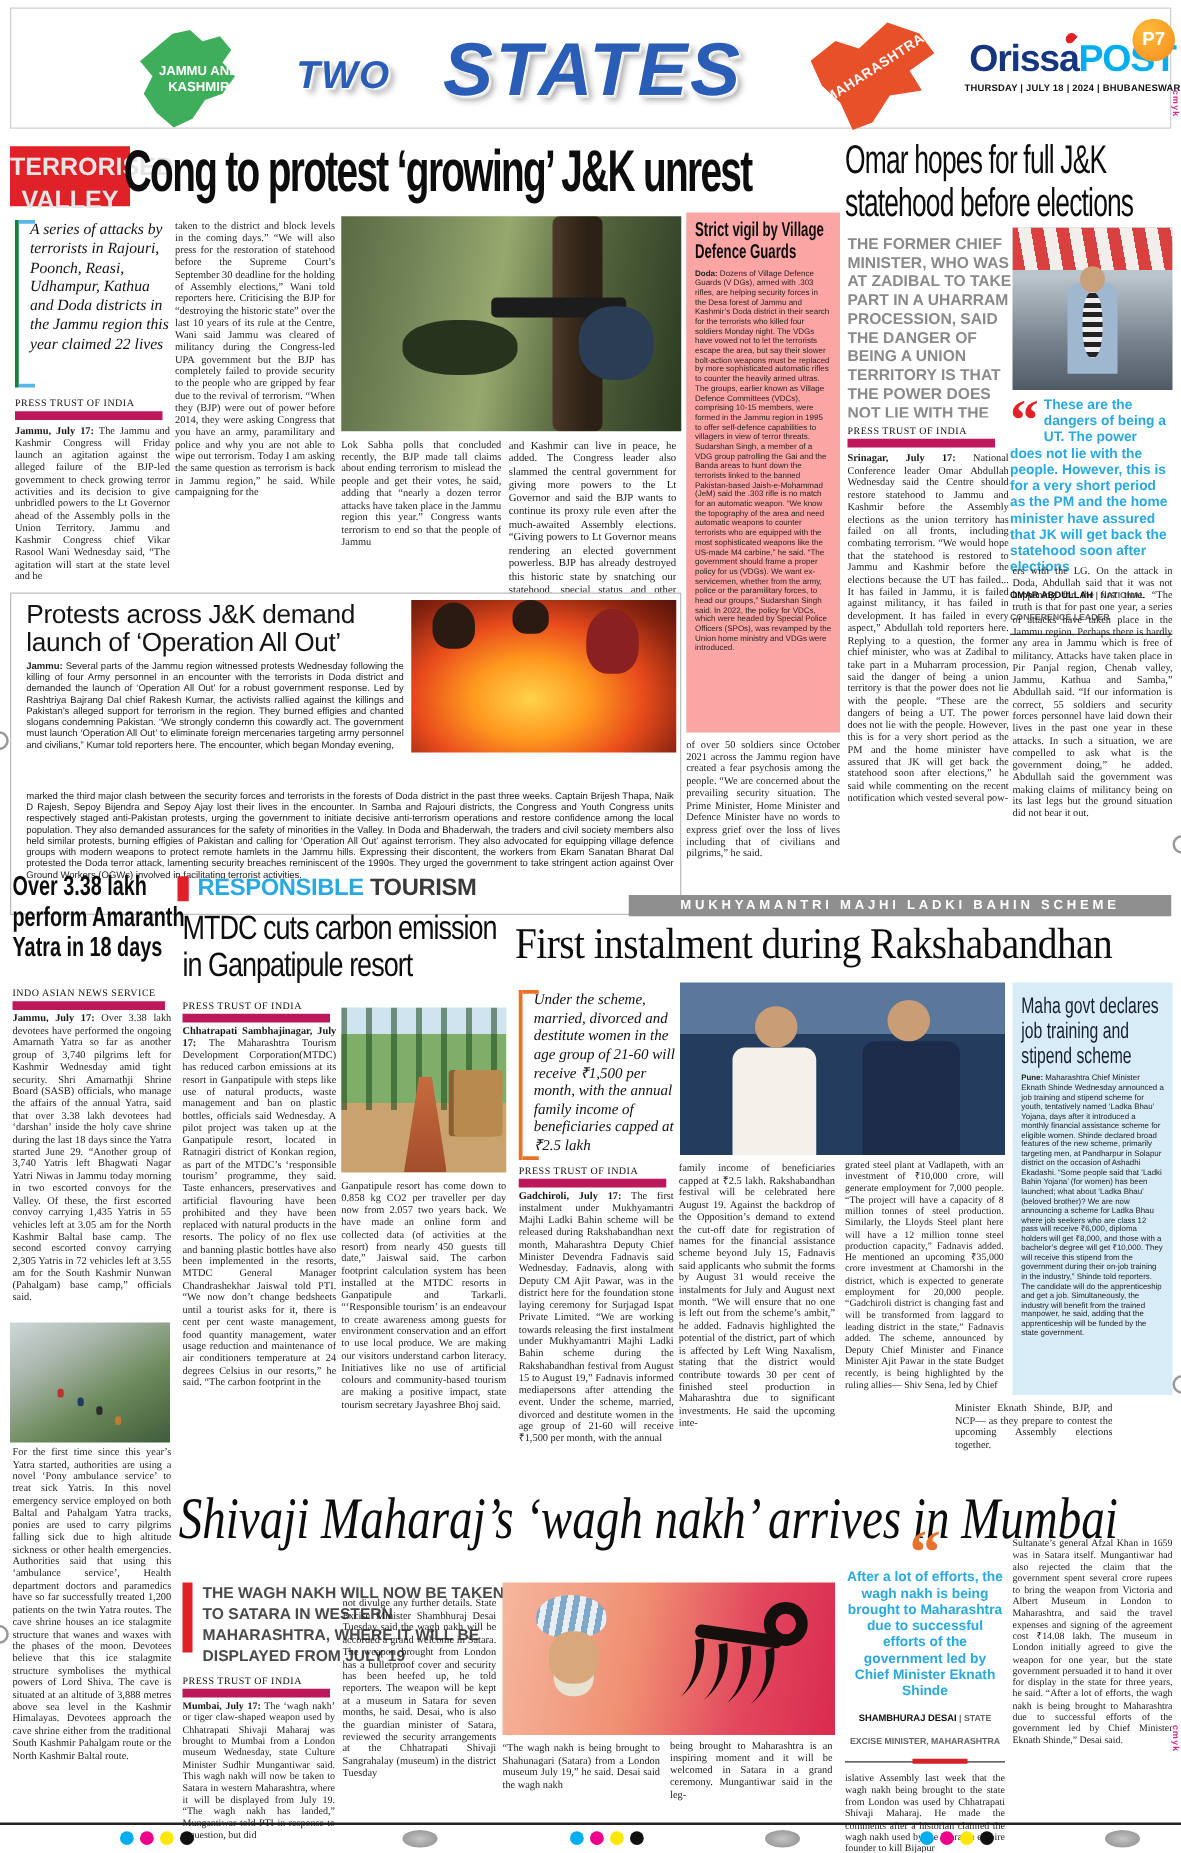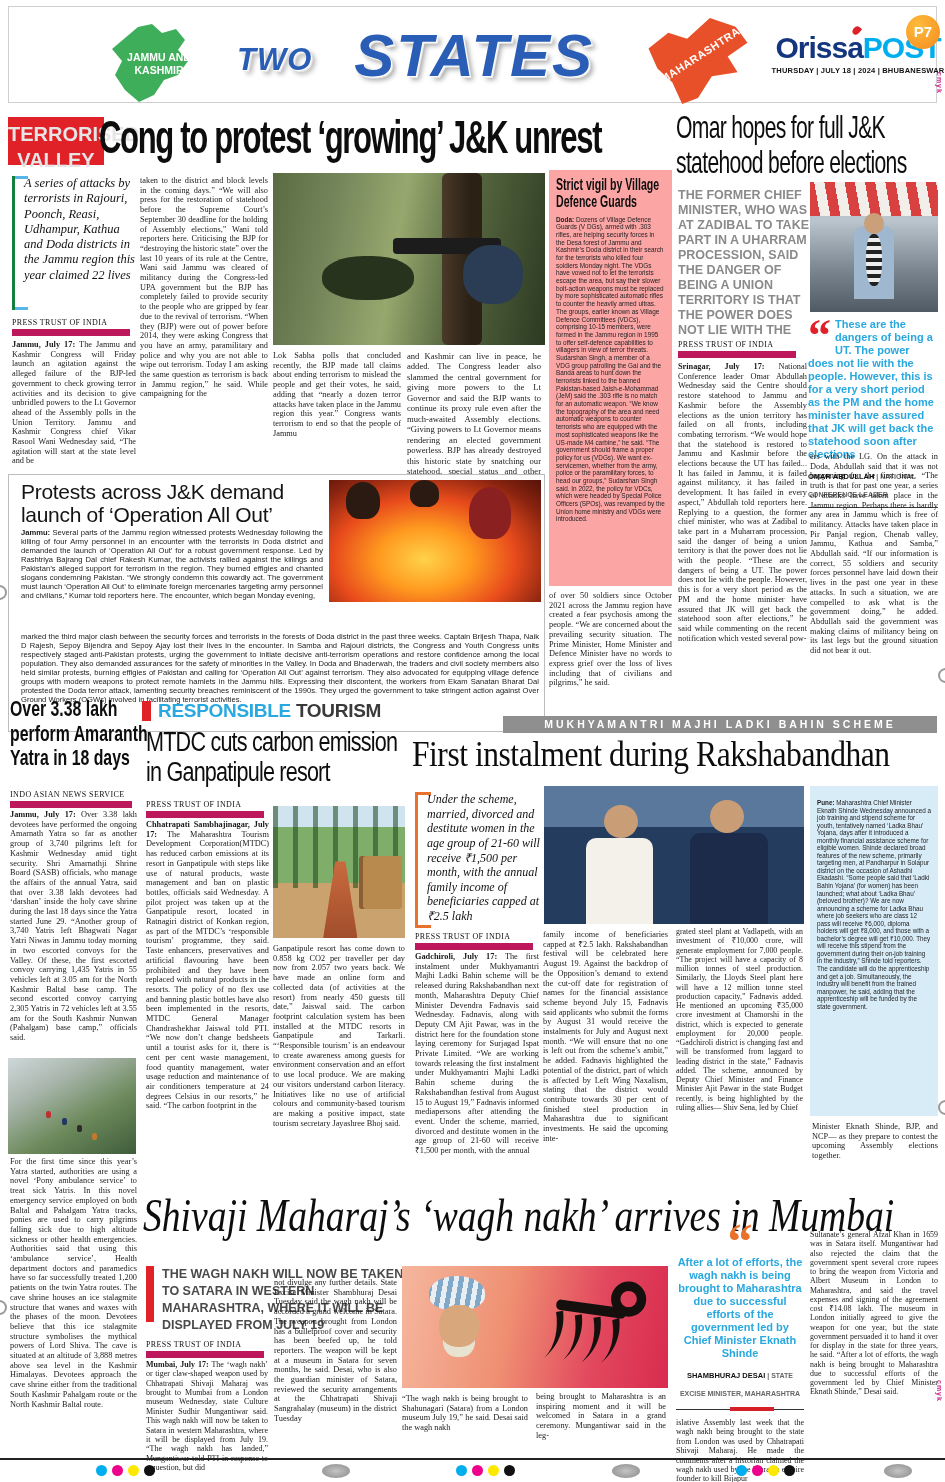--- a/index.html
+++ b/index.html
@@ -168,21 +168,21 @@
   .suit { position:absolute; bottom:0; border-radius:10px 10px 0 0; }
   .head { position:absolute; border-radius:50%; background:#c99d76; }
   #ladki-c2 { left:543px; top:930px; width:125px; height:250px; }
   #ladki-c3 { left:676px; top:927px; width:127px; height:253px; font-size:7.9px; }
   #sidebar { position:absolute; left:810px; top:786px; width:128px; height:330px;
              background:#d8ecf8; padding:8px 7px; overflow:hidden; }
   #sb-hl .hl-line { font-family:"Liberation Sans",sans-serif; font-size:18px;
                     transform:scaleX(.7); line-height:1.12; color:#17202a; }
   #sb-body { margin-top:5px; font-size:6.3px; line-height:1.2; color:#222; }
   #sb-body .lede { font-weight:bold; }
-  #ladki-c4 { left:812px; top:1122px; width:126px; height:64px; }
+  #ladki-c4 { left:764px; top:1122px; width:126px; height:64px; }
 
   
   #shiv-hl { position:absolute; left:143px; top:1188px; width:800px; }
   #shiv-hl .hl-line { font-family:"Liberation Serif",serif; font-style:italic; font-size:47px;
                       transform:scaleX(.8); color:#0d0d0d; }
   #shiv-sf { position:absolute; left:146px; top:1266px; display:flex; }
   .sfbar { width:8px; height:56px; background:#e02128; margin-right:8px; flex:none; }
   #shiv-sf .sftext { width:254px; font-family:"Liberation Sans",sans-serif; font-weight:bold;
                      font-size:12.5px; line-height:1.35; color:#4a4a4a; }
   #shiv-by { left:146px; top:1340px; width:118px; }
@@ -377,20 +377,25 @@
     <div class="head" style="left:23%;top:14%;width:13%;height:24%;"></div>
     <div class="suit" style="left:56%;width:30%;height:66%;background:#1d2b4a;"></div>
     <div class="head" style="left:64%;top:10%;width:13%;height:24%;"></div>
   </div>
   <div id="ladki-c2" class="bodycol">family income of beneficiaries capped at ₹2.5 lakh. Rakshabandhan festival will be celebrated here August 19. Against the backdrop of the Opposition’s demand to extend the cut-off date for registration of names for the financial assistance scheme beyond July 15, Fadnavis said applicants who submit the forms by August 31 would receive the instalments for July and August next month. “We will ensure that no one is left out from the scheme’s ambit,” he added. Fadnavis highlighted the potential of the district, part of which is affected by Left Wing Naxalism, stating that the district would contribute towards 30 per cent of finished steel production in Maharashtra due to significant investments. He said the upcoming inte-</div>
   <div id="ladki-c3" class="bodycol">grated steel plant at Vadlapeth, with an investment of ₹10,000 crore, will generate employment for 7,000 people. “The project will have a capacity of 8 million tonnes of steel production. Similarly, the Lloyds Steel plant here will have a 12 million tonne steel production capacity,” Fadnavis added. He mentioned an upcoming ₹35,000 crore investment at Chamorshi in the district, which is expected to generate employment for 20,000 people. “Gadchiroli district is changing fast and will be transformed from laggard to leading district in the state,” Fadnavis added. The scheme, announced by Deputy Chief Minister and Finance Minister Ajit Pawar in the state Budget recently, is being highlighted by the ruling allies— Shiv Sena, led by Chief</div>
   <div id="ladki-c4" class="bodycol">Minister Eknath Shinde, BJP, and NCP— as they prepare to contest the upcoming Assembly elections together.</div>
 </section>
 
 <aside id="sidebar">
+  <div id="sb-hl">
+    <div class="hl-line">Maha govt declares</div>
+    <div class="hl-line">job training and</div>
+    <div class="hl-line">stipend scheme</div>
+  </div>
   <div id="sb-body" class="boxtext">
     <span class="lede">Pune:</span><span> Maharashtra Chief Minister Eknath Shinde Wednesday announced a job training and stipend scheme for youth, tentatively named ‘Ladka Bhau’ Yojana, days after it introduced a monthly financial assistance scheme for eligible women. Shinde declared broad features of the new scheme, primarily targeting men, at Pandharpur in Solapur district on the occasion of Ashadhi Ekadashi. “Some people said that ‘Ladki Bahin Yojana’ (for women) has been launched; what about ‘Ladka Bhau’ (beloved brother)? We are now announcing a scheme for Ladka Bhau where job seekers who are class 12 pass will receive ₹6,000, diploma holders will get ₹8,000, and those with a bachelor’s degree will get ₹10,000. They will receive this stipend from the government during their on-job training in the industry,” Shinde told reporters. The candidate will do the apprenticeship and get a job. Simultaneously, the industry will benefit from the trained manpower, he said, adding that the apprenticeship will be funded by the state government.</span>
   </div>
 </aside>
 
 <section>
   <div id="shiv-hl">
     <div class="hl-line">Shivaji Maharaj’s ‘wagh nakh’ arrives in Mumbai</div>
   </div>
   <div id="shiv-sf">

